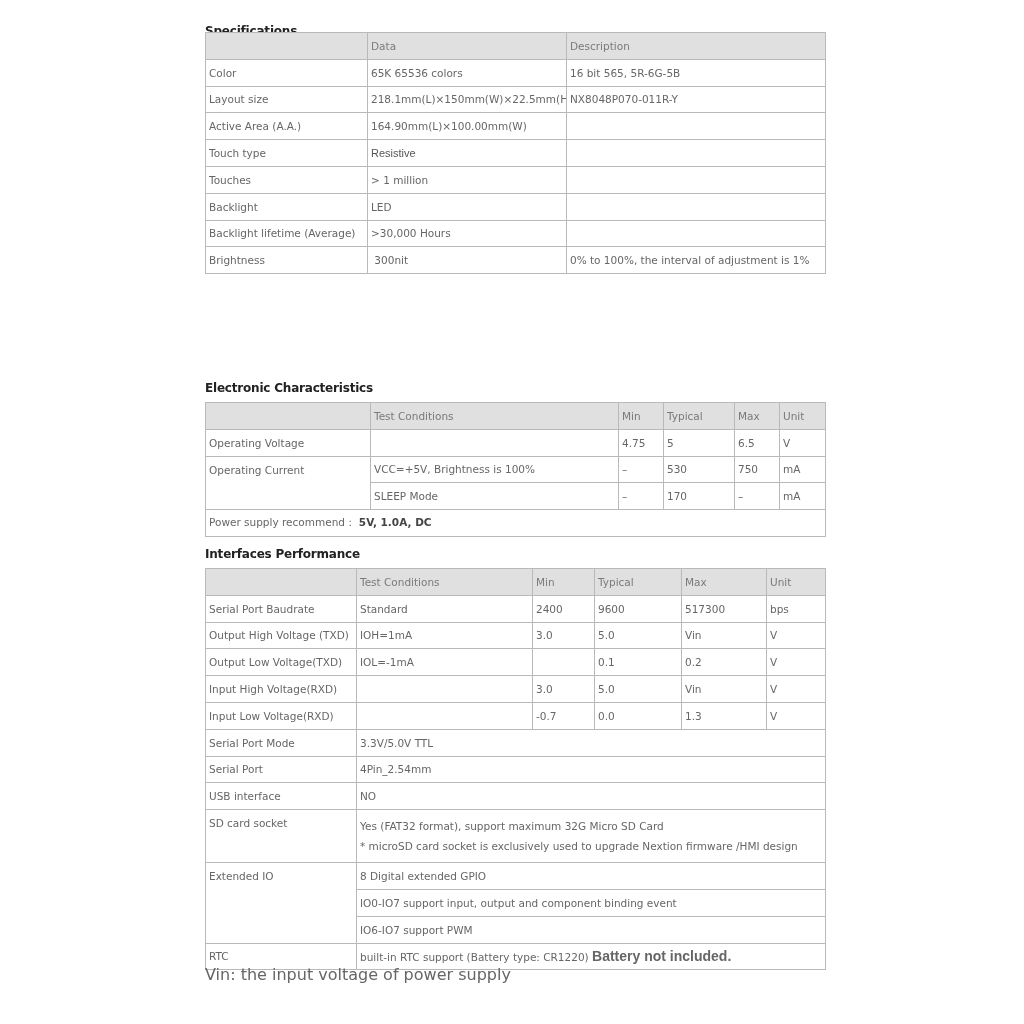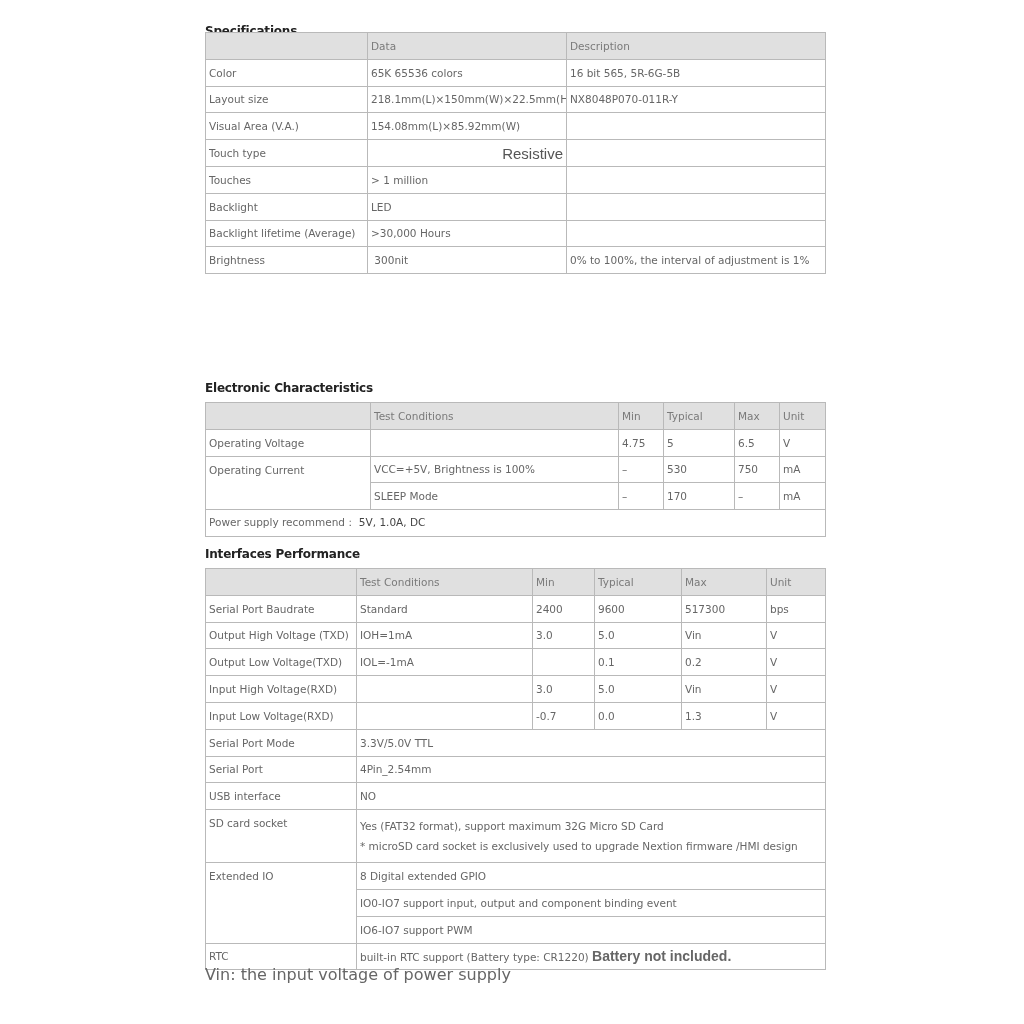--- a/index.html
+++ b/index.html
@@ -22,22 +22,22 @@
   }
   td, th {
     border: 1px solid #b9b9b9;
     padding: 0 3px;
     height: 25.8px;
     text-align: left; vertical-align: middle;
     font-weight: normal; white-space: nowrap; overflow: hidden;
   }
   th { background: #e0e0e0; color: #7a7a7a; }
   .valign-top { vertical-align: top; padding-top: 7px; }
-  .bold-inline { font-weight: normal; color: #444444; }
-  .arial-like { font-family: "Liberation Sans", sans-serif; font-size: 15px; color: #555; text-align: right; }
+  .bold-inline { font-weight: bold; color: #444444; }
+  .arial-like { font-family: "Liberation Sans", sans-serif; font-size: 11px; color: #555; }
   .arial-bold { font-family: "Liberation Sans", sans-serif; font-size: 14px; font-weight: bold; color: #666; }
   .two-line td { height: 45px; }
   .two-line .line { display: block; line-height: 20px; }
   .footnote { position: absolute; left: 0; font-size: 16px; color: #666666; }
 </style>
 </head>
 <body>
 
 <div class="page">
 
@@ -58,22 +58,22 @@
       <td>Color</td>
       <td>65K 65536 colors</td>
       <td>16 bit 565, 5R-6G-5B</td>
     </tr>
     <tr>
       <td>Layout size</td>
       <td>218.1mm(L)×150mm(W)×22.5mm(H)</td>
       <td>NX8048P070-011R-Y</td>
     </tr>
     <tr>
-      <td>Visual Area (V.A.)</td>
-      <td>154.08mm(L)×85.92mm(W)</td>
+      <td>Active Area (A.A.)</td>
+      <td>164.90mm(L)×100.00mm(W)</td>
       <td></td>
     </tr>
     <tr>
       <td>Touch type</td>
       <td class="arial-like">Resistive</td>
       <td></td>
     </tr>
     <tr>
       <td>Touches</td>
       <td>&gt; 1 million</td>

